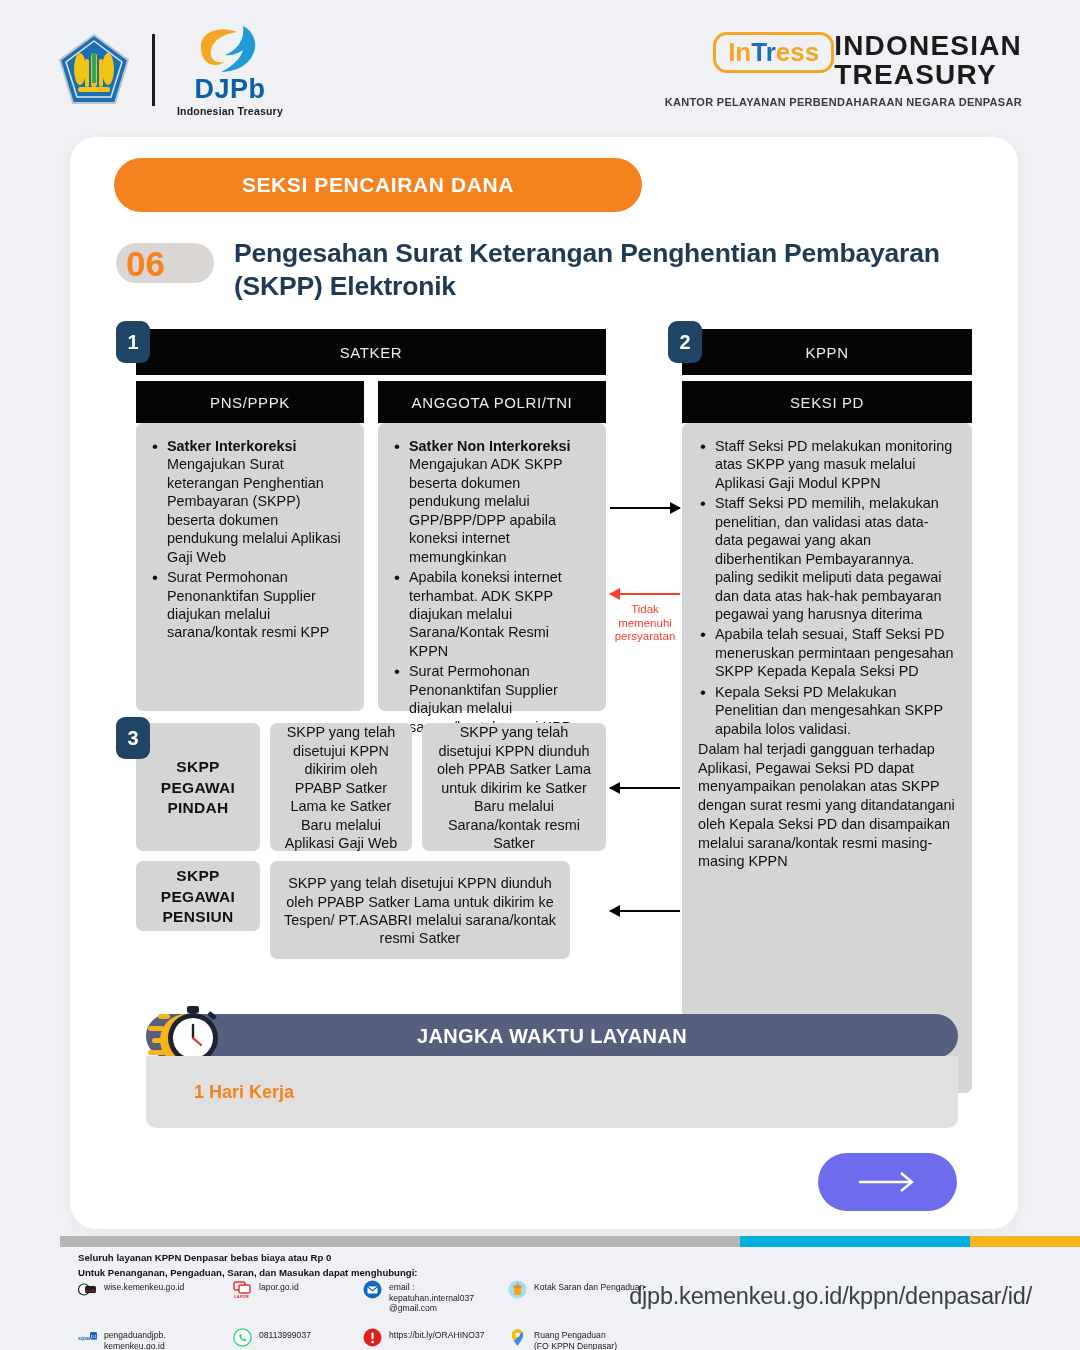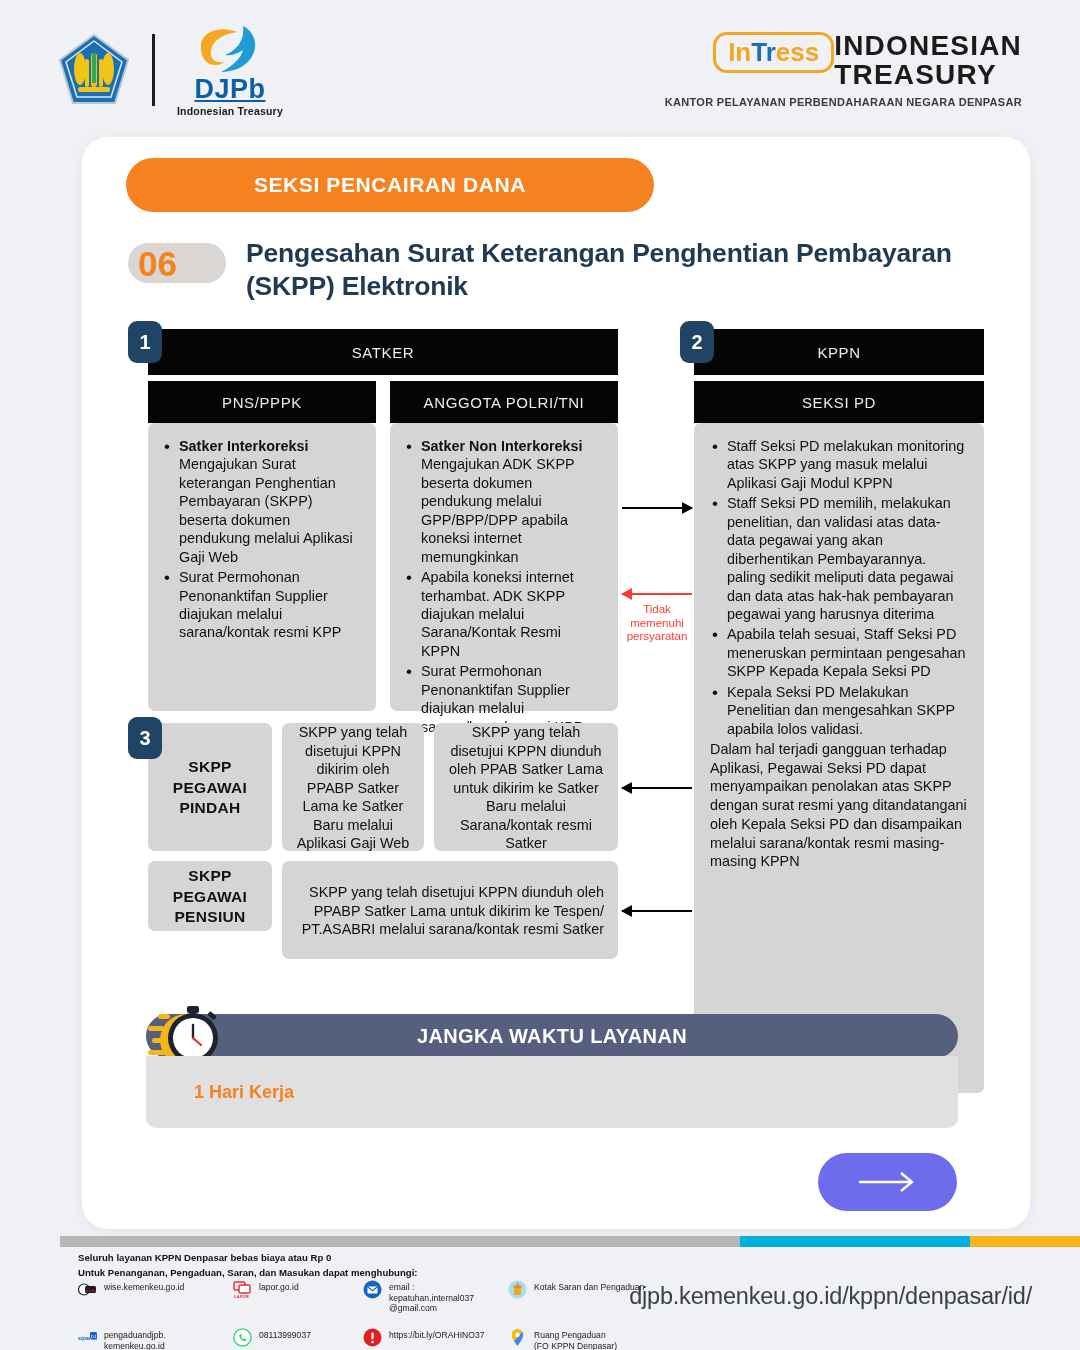--- a/index.html
+++ b/index.html
@@ -15,38 +15,38 @@
   .header {
     position: absolute; top: 0; left: 0; width: 1080px; height: 140px;
     display: flex; align-items: center; justify-content: space-between;
     padding: 0 58px;
   }
   .logo-left { display: flex; align-items: center; gap: 22px; }
   .kemenkeu-emblem { width: 72px; height: 74px; position: relative; }
   .divider-vert { width: 3px; height: 72px; background: #1b1b1b; }
   .djpb-lock { display: flex; flex-direction: column; align-items: center; }
   .djpb-mark { width: 74px; height: 52px; position: relative; }
-  .djpb-text { font-size: 27px; font-weight: 800; color: #0b5fa5; letter-spacing: .5px; line-height: 1; text-decoration: underline; }
+  .djpb-text { font-size: 27px; font-weight: 800; color: #0b5fa5; letter-spacing: .5px; line-height: 1; }
   .djpb-sub { font-size: 10.5px; font-weight: 700; color: #1a1a1a; letter-spacing: .2px; margin-top: 2px; }
 
   .logo-right { display: flex; flex-direction: column; align-items: flex-end; }
   .intress-row { display: flex; align-items: flex-start; }
   .intress-badge {
     border: 3px solid #f5a623; border-radius: 14px;
     padding: 4px 12px 5px; font-size: 26px; font-weight: 800;
     color: #1b3a6b; line-height: 1; position: relative;
   }
   .intress-badge .o1 { color: #f5a623; }
   .intress-badge .o2 { color: #f5a623; }
   .it-title { font-size: 28px; font-weight: 800; color: #1b1b1b; line-height: 1.02; letter-spacing: 1.2px; }
   .it-sub { font-size: 11px; font-weight: 700; color: #3a3a3a; letter-spacing: .3px; margin-top: 6px; }
 
   
   .card {
-    position: absolute; top: 137px; left: 82px;
+    position: absolute; top: 137px; left: 70px;
     width: 948px; height: 1092px;
     background: #ffffff; border-radius: 26px;
     box-shadow: 0 2px 18px rgba(0,0,0,.05);
   }
 
   .pill-title {
     position: absolute; top: 21px; left: 44px;
     width: 528px; height: 54px; background: #f6821f;
     border-radius: 27px; display: flex; align-items: center; justify-content: center;
     color: #fff; font-size: 21px; font-weight: 800; letter-spacing: .6px;
@@ -264,21 +264,21 @@
     <div class="gbox center-box" style="left:352px; top:398px; width:184px; height:128px;">
       <span>SKPP yang telah disetujui KPPN diunduh oleh PPAB Satker Lama untuk dikirim ke Satker Baru melalui Sarana/kontak resmi Satker</span>
     </div>
     <div class="arrow black left" style="left:540px; top:462px; width:70px;">
         <i class="hd"></i>
       </div>
 
     <div class="gbox center-box" style="left:66px; top:536px; width:124px; height:70px;">
       <span class="bold-lbl">SKPP PEGAWAI PENSIUN</span>
     </div>
-    <div class="gbox center-box" style="left:200px; top:536px; width:336px; height:98px;text-align:right;">
+    <div class="gbox center-box" style="left:200px; top:536px; width:300px; height:98px;">
       <span>SKPP yang telah disetujui KPPN diunduh oleh PPABP Satker Lama untuk dikirim ke Tespen/ PT.ASABRI melalui sarana/kontak resmi Satker</span>
     </div>
     <div class="arrow black left" style="left:540px; top:585px; width:70px;">
         <i class="hd"></i>
       </div>
 
   </div>
 </div>
 
 <div class="sla-bar">JANGKA WAKTU LAYANAN</div>

